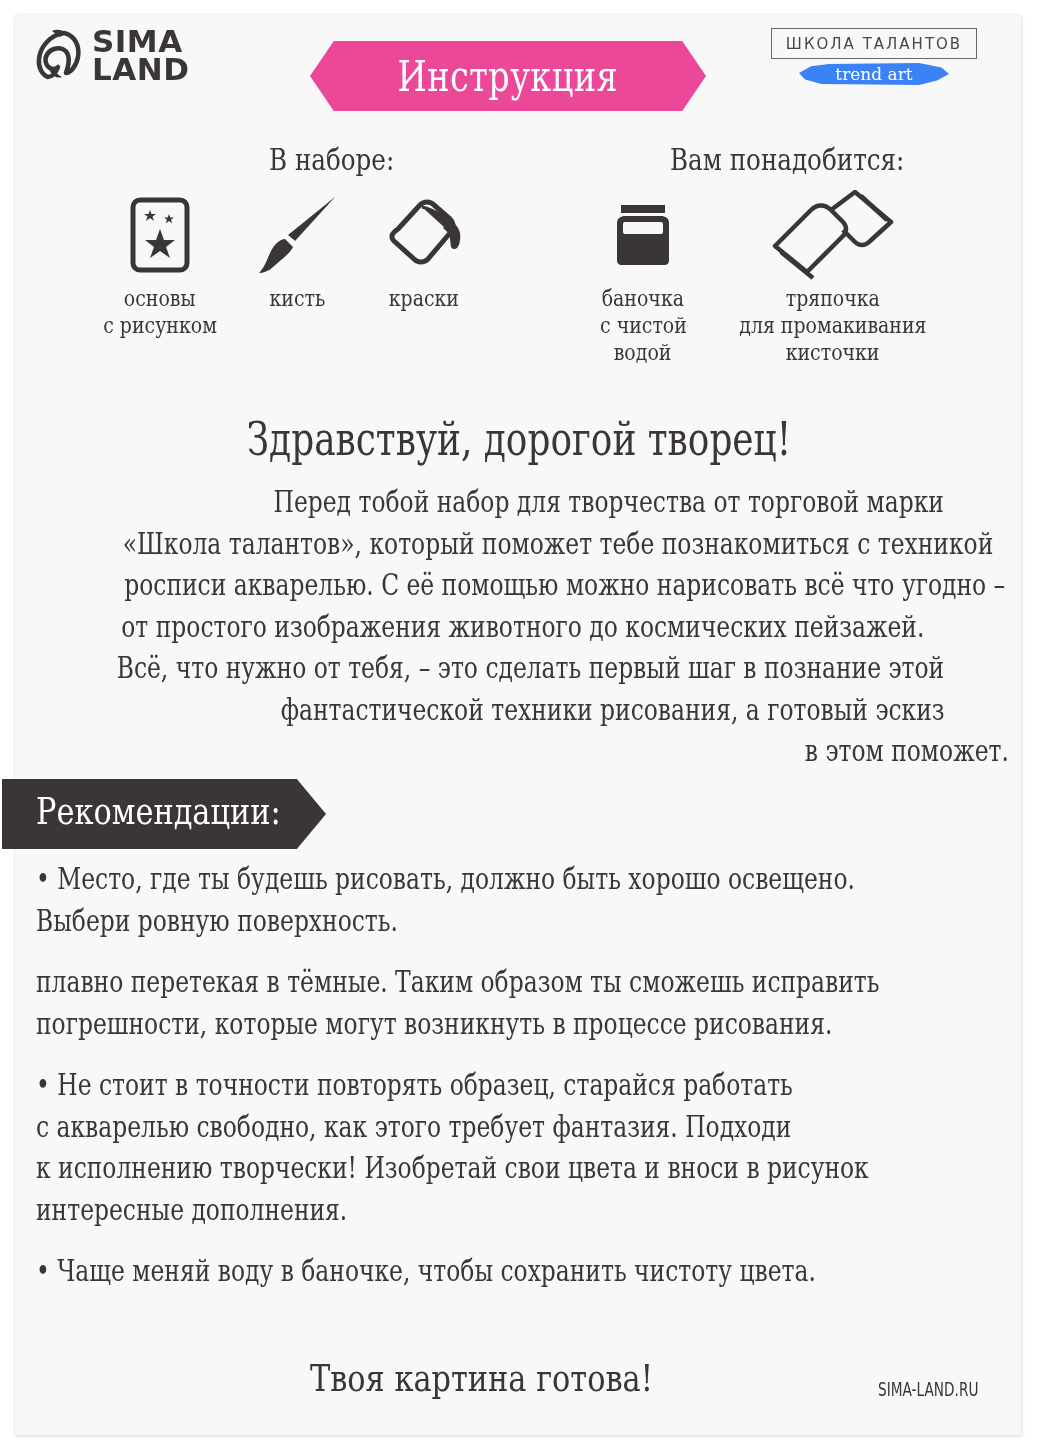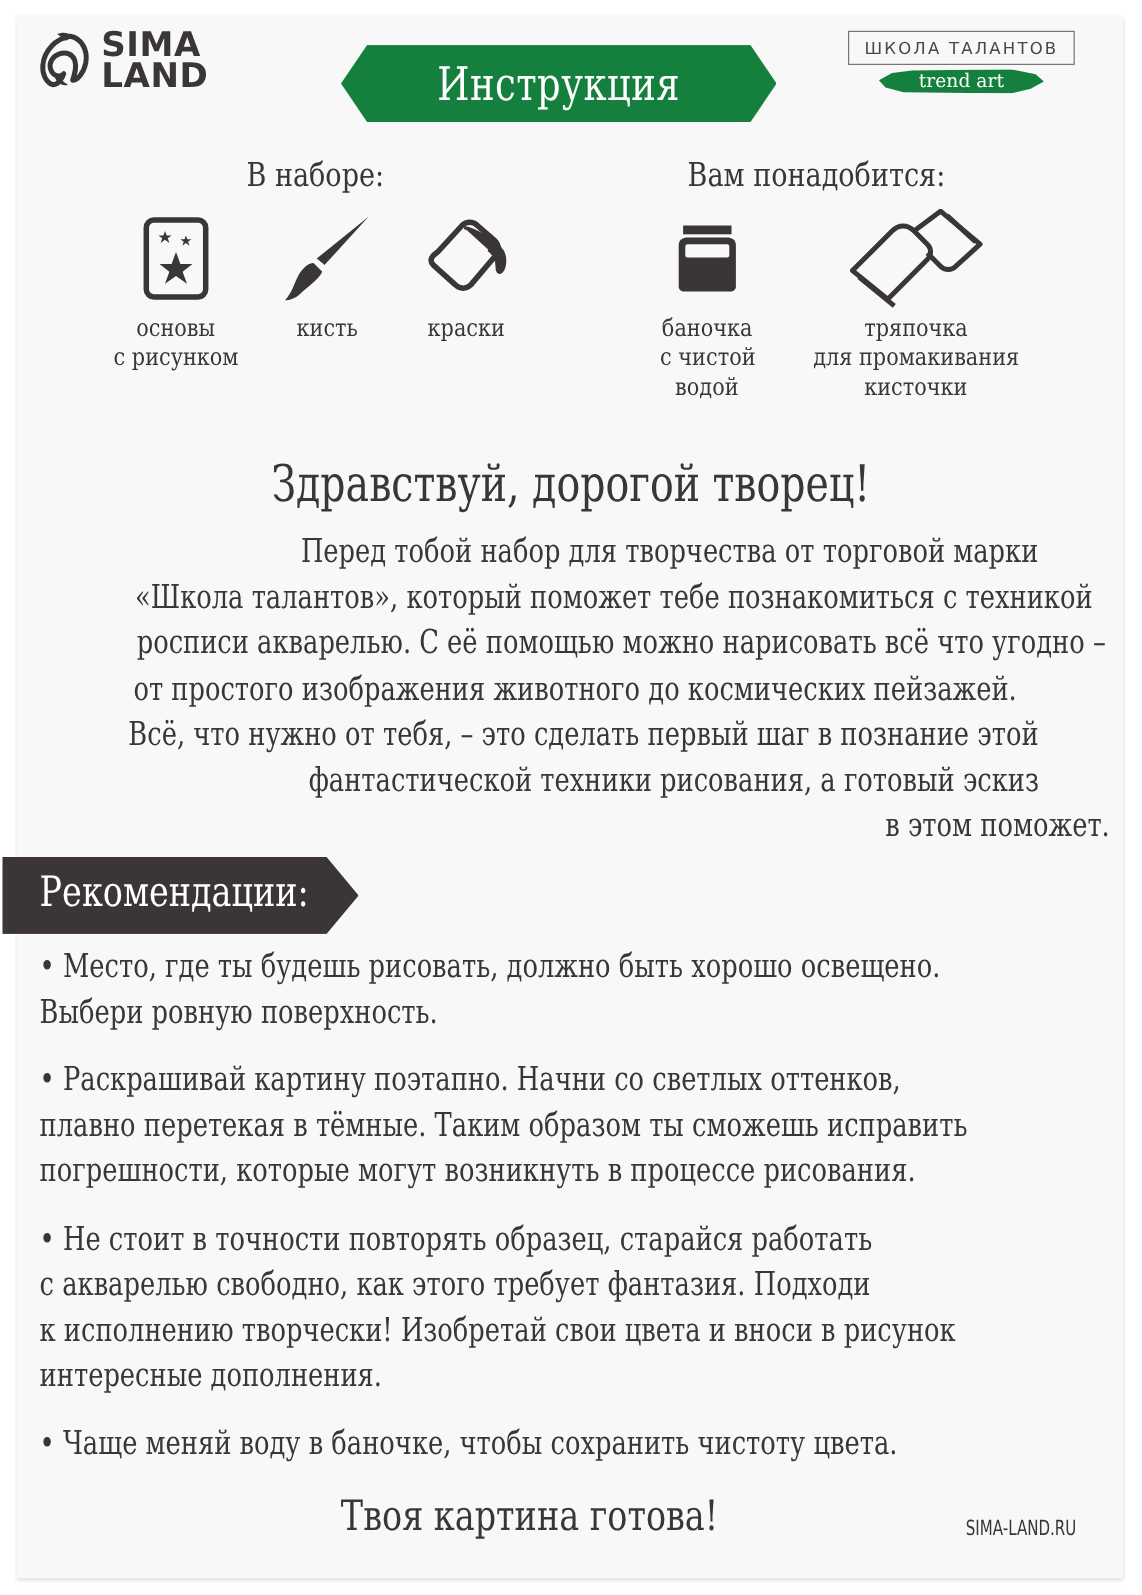--- a/index.html
+++ b/index.html
@@ -23,47 +23,47 @@
     .logo svg { width: 48px; height: 56px; }
     .logo-text {
       margin-left: 10px;
       font-family: "DejaVu Sans", sans-serif; font-weight: bold;
       font-size: 31px; line-height: 28px; color: #3a3638; letter-spacing: 0.5px;
     }
 
     
     .title-banner {
       left: 310px; top: 41px; width: 396px; height: 70px;
-      background: #15803d;
+      background: #ec4899;
       clip-path: polygon(6% 0, 94% 0, 100% 50%, 94% 100%, 6% 100%, 0 50%);
       display: flex; align-items: center; justify-content: center;
     }
     .title-banner span {
       color: #fff; font-size: 42px; font-family: "DejaVu Serif", serif;
       transform: scaleX(0.8); display: inline-block; letter-spacing: 0.5px;
     }
 
     
     .brand { left: 771px; top: 28px; width: 206px; }
     .brand-box {
       border: 1.5px solid #6b6768; height: 29px;
       display: flex; align-items: center; justify-content: center;
       font-family: "DejaVu Sans", sans-serif; font-size: 15px;
       letter-spacing: 2px; color: #4a4546;
     }
     .brand-stroke {
       margin: 4px auto 0; width: 150px; height: 22px;
-      background: #15803d;
+      background: #3b82f6;
       clip-path: polygon(0 45%, 8% 15%, 20% 5%, 80% 0, 95% 20%, 100% 50%, 92% 80%, 80% 100%, 15% 95%, 4% 75%);
       display: flex; align-items: center; justify-content: center;
       color: #fff; font-family: "DejaVu Serif", serif; font-size: 17px;
     }
 
     
-    .sec-head { font-size: 30px; color: #3a3536; }
+    .sec-head { font-size: 30px; color: #3a3536; margin-left: 45px; }
     .sec-head span { display: inline-block; transform: scaleX(0.82); transform-origin: left center; }
 
     .item { text-align: center; }
     .item .icon { display: flex; justify-content: center; align-items: center; height: 80px; }
     .item .lbl { font-size: 22px; line-height: 27px; margin-top: 10px; }
     .item .lbl span { display: inline-block; transform: scaleX(0.86); }
 
     
     .greet { left: 0; width: 1038px; top: 412px; text-align: center; font-size: 46px; }
     .greet span { display: inline-block; transform: scaleX(0.78); }
@@ -216,21 +216,20 @@
 <div class="abs rec-banner">
   <span>Рекомендации:</span>
 </div>
 
 <div class="abs recs">
   <div class="para">
     <div class="line"><span>• Место, где ты будешь рисовать, должно быть хорошо освещено.</span></div>
     <div class="line"><span>Выбери ровную поверхность.</span></div>
   </div>
   <div class="para">
-    <div class="line"><span>• Раскрашивай картину поэтапно. Начни со светлых оттенков,</span></div>
     <div class="line"><span>плавно перетекая в тёмные. Таким образом ты сможешь исправить</span></div>
     <div class="line"><span>погрешности, которые могут возникнуть в процессе рисования.</span></div>
   </div>
   <div class="para">
     <div class="line"><span>• Не стоит в точности повторять образец, старайся работать</span></div>
     <div class="line"><span>с акварелью свободно, как этого требует фантазия. Подходи</span></div>
     <div class="line"><span>к исполнению творчески! Изобретай свои цвета и вноси в рисунок</span></div>
     <div class="line"><span>интересные дополнения.</span></div>
   </div>
   <div class="para">

